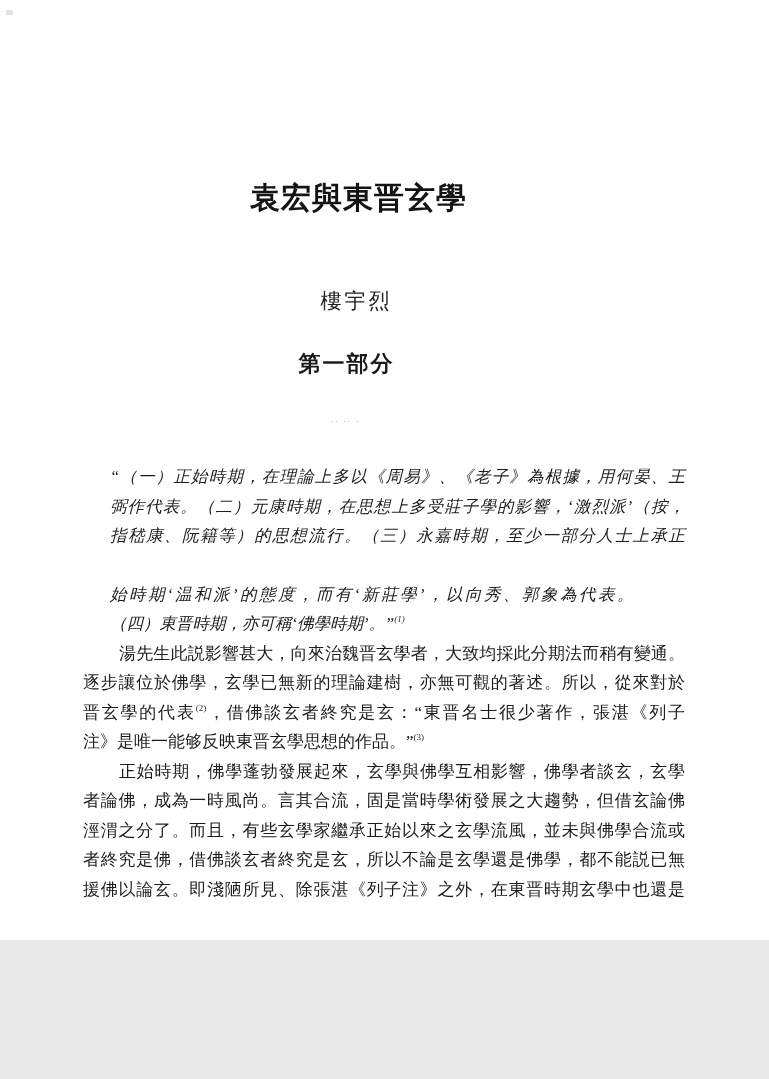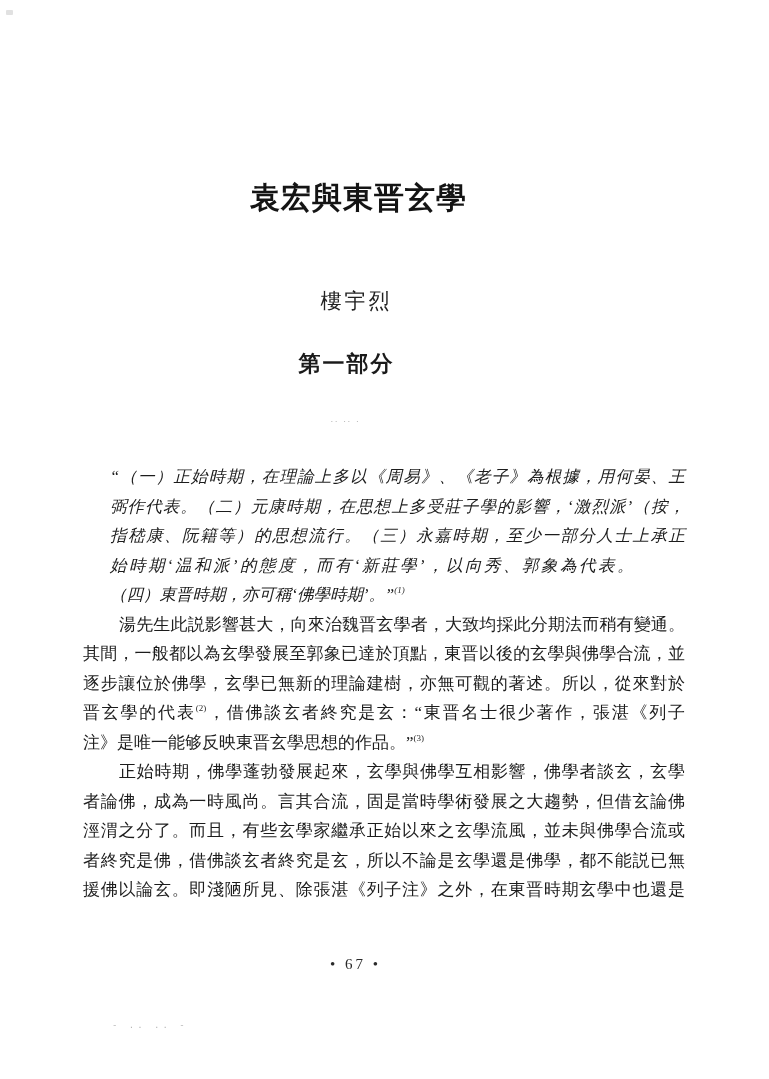--- a/index.html
+++ b/index.html
@@ -1,18 +1,18 @@
 <!DOCTYPE html>
 <html><head>
 <meta charset="utf-8">
 <style>
   html,body{margin:0;padding:0;background:#e8e8e8;}
   .page{
     position:relative;
-    width:769px;height:1079px;
+    width:769px;height:940px;
     margin:0 auto;
     background:#ffffff;
     font-family:"Liberation Serif","DejaVu Serif",serif;
     color:#1c1c1c;
     overflow:hidden;
   }
   .corner-artifact{
     position:absolute;left:6px;top:10px;width:7px;height:5px;
     background:#d9d9d9;opacity:.8;border-radius:1px;
   }
@@ -39,21 +39,21 @@
   }
   .body-text{
     position:absolute;top:462px;left:83px;width:602px;
     font-size:17px;line-height:29.5px;
   }
   .ln{height:29.5px;}
   .ind{text-indent:36px;}
   .q{margin-left:27px;margin-right:0;font-style:italic;}
   .q.ln{font-size:16.5px;}
   .j{text-align:justify;text-align-last:justify;}
-  .sp{letter-spacing:2.5px;}
+  .sp{letter-spacing:2.5px;margin-top:29px;}
   sup.fn{
     font-size:9px;line-height:0;vertical-align:7px;letter-spacing:0;
     color:#2a2a2a;
   }
   .page-number{
     top:956px;
     font-size:15px;letter-spacing:3px;color:#2a2a2a;
     transform:translateX(-29px);
   }
   .smudge{
@@ -77,21 +77,20 @@
 
   <div class="center-line ornament">.. .. .</div>
 
   <div class="body-text">
     <div class="ln q j"><span>“（一）正始時期，在理論上多以《周易》、《老子》為根據，用何晏、王</span></div>
     <div class="ln q j"><span>弼作代表。（二）元康時期，在思想上多受莊子學的影響，‘激烈派’（按，</span></div>
     <div class="ln q j"><span>指嵇康、阮籍等）的思想流行。（三）永嘉時期，至少一部分人士上承正</span></div>
     <div class="ln q sp"><span>始時期‘温和派’的態度，而有‘新莊學’，以向秀、郭象為代表。</span></div>
     <div class="ln q"><span>（四）東晋時期，亦可稱‘佛學時期’。”</span><sup class="fn">(1)</sup></div>
     <div class="ln ind j"><span>湯先生此説影響甚大，向來治魏晋玄學者，大致均採此分期法而稍有變通。</span></div>
-    <div class="ln j"><span>其間，一般都以為玄學發展至郭象已達於頂點，東晋以後的玄學與佛學合流，並</span></div>
     <div class="ln j"><span>逐步讓位於佛學，玄學已無新的理論建樹，亦無可觀的著述。所以，從來對於</span></div>
     <div class="ln j"><span>晋玄學的代表</span><sup class="fn">(2)</sup><span>，借佛談玄者終究是玄：“東晋名士很少著作，張湛《列子</span></div>
     <div class="ln"><span>注》是唯一能够反映東晋玄學思想的作品。”</span><sup class="fn">(3)</sup></div>
     <div class="ln ind j"><span>正始時期，佛學蓬勃發展起來，玄學與佛學互相影響，佛學者談玄，玄學</span></div>
     <div class="ln j"><span>者論佛，成為一時風尚。言其合流，固是當時學術發展之大趨勢，但借玄論佛</span></div>
     <div class="ln j"><span>涇渭之分了。而且，有些玄學家繼承正始以來之玄學流風，並未與佛學合流或</span></div>
     <div class="ln j"><span>者終究是佛，借佛談玄者終究是玄，所以不論是玄學還是佛學，都不能説已無</span></div>
     <div class="ln j"><span>援佛以論玄。即淺陋所見、除張湛《列子注》之外，在東晋時期玄學中也還是</span></div>
   </div>
 

